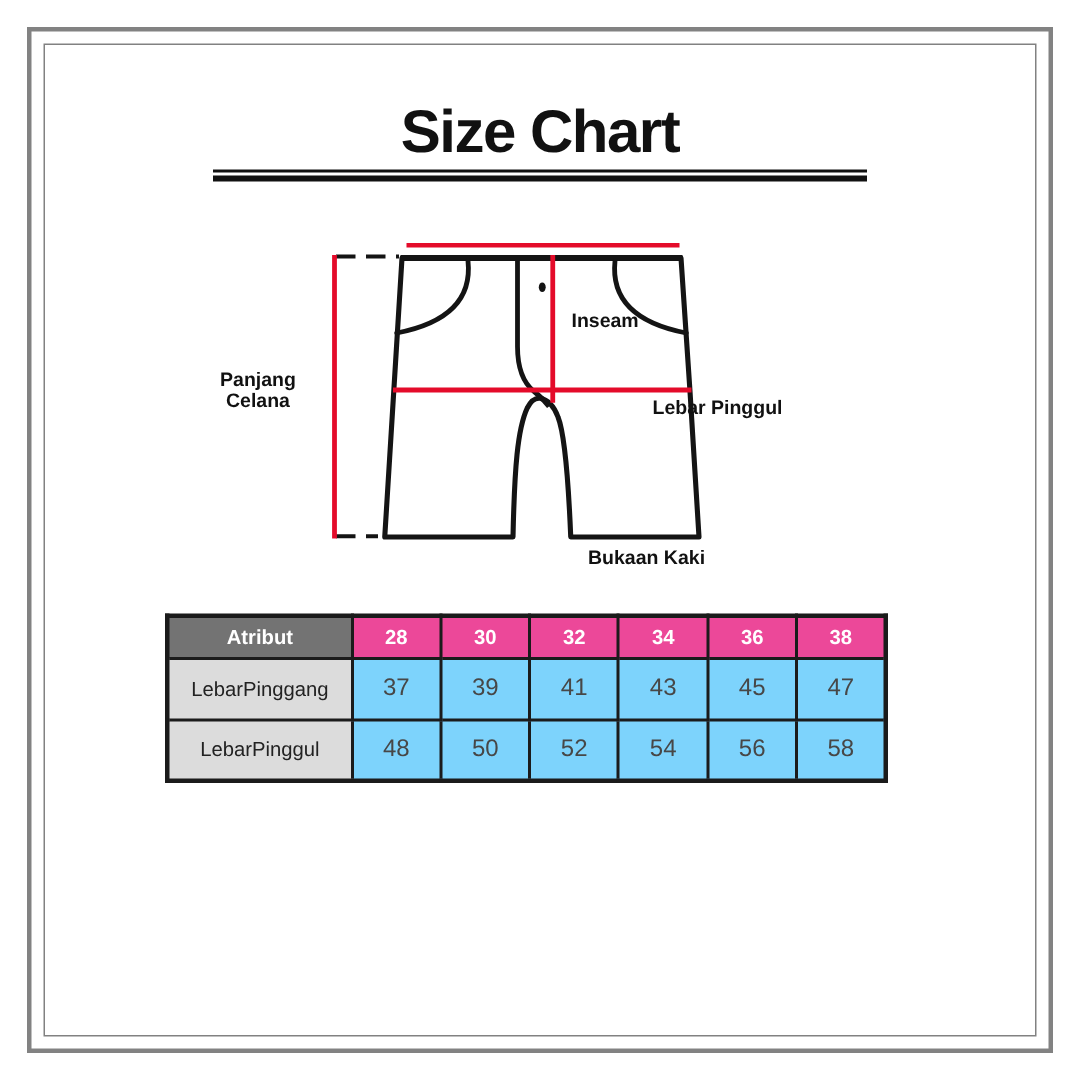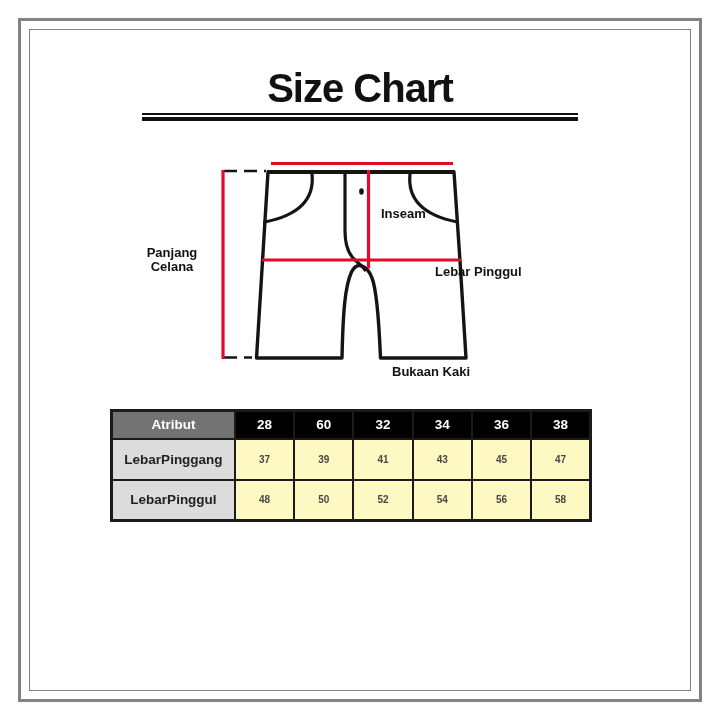--- a/index.html
+++ b/index.html
@@ -33,23 +33,23 @@
   table.size-table { position:absolute; left:110px; top:409px; border-collapse:collapse;
                      table-layout:fixed; }
   table.size-table td, table.size-table th { border:2px solid #1b1b1b; text-align:center;
                      vertical-align:middle; padding:0; }
   table.size-table { border:3px solid #1b1b1b; }
   .col-attr { width:125px; }
   .col-size { width:62px; }
   tr.head   { height:28px; }
   tr.body   { height:41px; }
   th.attr-head { background:#737373; color:#ffffff; font-size:13.5px; font-weight:bold; }
-  th.size-head { background:#000000; color:#ffffff; font-size:13.5px; font-weight:bold; }
-  td.row-label { background:#dcdcdc; color:#222222; font-size:13.5px; font-weight:bold; }
-  td.val       { background:#fef9c3; color:#474747; font-size:10px; font-weight:bold; }
+  th.size-head { background:#ec4899; color:#ffffff; font-size:13.5px; font-weight:bold; }
+  td.row-label { background:#dcdcdc; color:#222222; font-size:13.5px; font-weight:normal; }
+  td.val       { background:#7dd3fc; color:#474747; font-size:16px; font-weight:normal; }
 
   .footnote { position:absolute; left:110px; top:608px; font-size:12.5px;
               color:#3d3d3d; }
 </style>
 </head>
 <body>
 
 <div class="stage">
 
   <div class="frame-outer"></div>
@@ -91,21 +91,21 @@
   <div class="dlabel center lbl-length">
     <div>Panjang</div>
     <div>Celana</div>
   </div>
 
   <table class="size-table">
     <tbody>
         <tr class="head">
       <th class="attr-head col-attr">Atribut</th>
       <th class="size-head col-size">28</th>
-      <th class="size-head col-size">60</th>
+      <th class="size-head col-size">30</th>
       <th class="size-head col-size">32</th>
       <th class="size-head col-size">34</th>
       <th class="size-head col-size">36</th>
       <th class="size-head col-size">38</th>
     </tr>
     <tr class="body">
       <td class="row-label">LebarPinggang</td>
       <td class="val">37</td>
       <td class="val">39</td>
       <td class="val">41</td>

